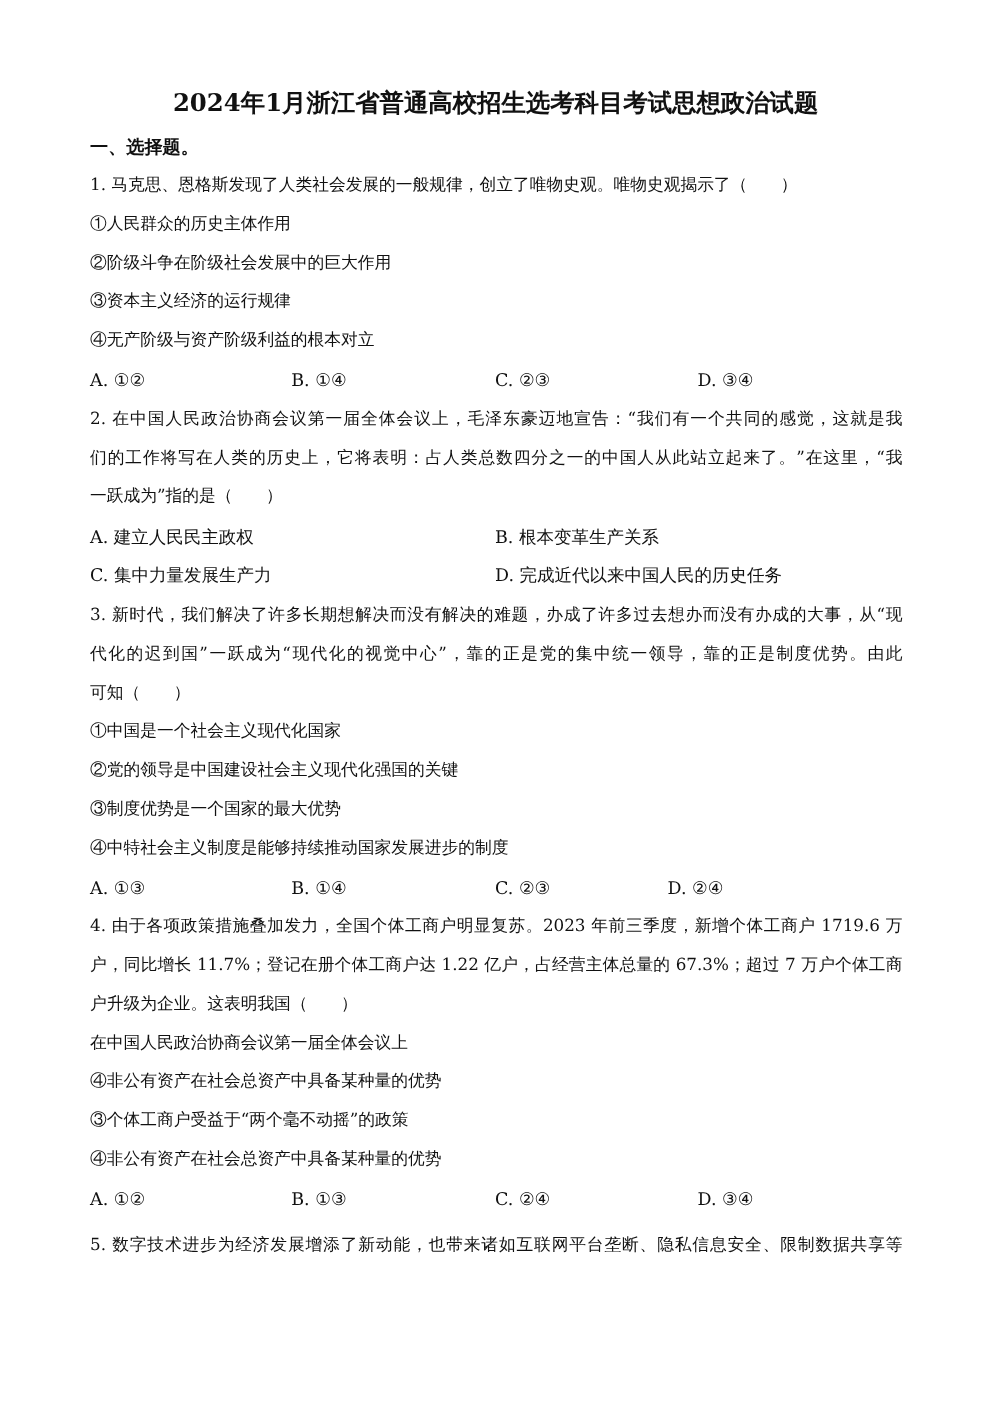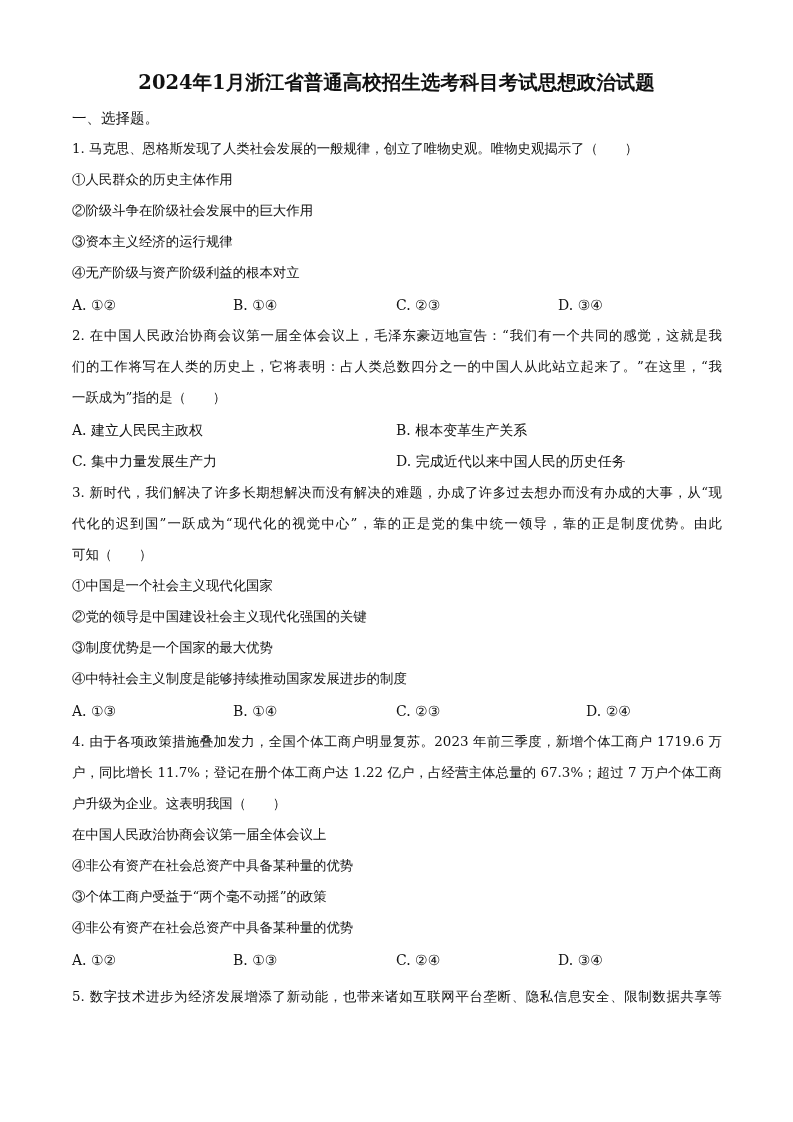--- a/index.html
+++ b/index.html
@@ -31,21 +31,21 @@
       font-weight: bold;
       letter-spacing: 0px;
       line-height: 26px;
       white-space: nowrap;
     }
     .section {
       position: absolute;
       left: 72px;
       top: 107px;
       font-size: 14.5px;
-      font-weight: normal;
+      font-weight: bold;
       line-height: 22px;
       white-space: nowrap;
     }
     .line {
       position: absolute;
       left: 72px;
       font-size: 13.4px;
       line-height: 20px;
       white-space: nowrap;
     }
@@ -95,21 +95,21 @@
     <div class="line full" style="top:483px">3. 新时代，我们解决了许多长期想解决而没有解决的难题，办成了许多过去想办而没有办成的大事，从“现</div>
     <div class="line full" style="top:514px">代化的迟到国”一跃成为“现代化的视觉中心”，靠的正是党的集中统一领导，靠的正是制度优势。由此</div>
     <div class="line" style="top:545px">可知（　　）</div>
     <div class="line" style="top:576px">①中国是一个社会主义现代化国家</div>
     <div class="line" style="top:607px">②党的领导是中国建设社会主义现代化强国的关键</div>
     <div class="line" style="top:638px">③制度优势是一个国家的最大优势</div>
     <div class="line" style="top:669px">④中特社会主义制度是能够持续推动国家发展进步的制度</div>
     <div class="opt" style="left:72px;top:701px">A. ①③</div>
     <div class="opt" style="left:233px;top:701px">B. ①④</div>
     <div class="opt" style="left:396px;top:701px">C. ②③</div>
-    <div class="opt" style="left:586px;top:701px">D. ②④</div>
+    <div class="opt" style="left:534px;top:701px">D. ②④</div>
   </div>
 
   <div>
     <div class="line full" style="top:732px">4. 由于各项政策措施叠加发力，全国个体工商户明显复苏。2023 年前三季度，新增个体工商户 1719.6 万</div>
     <div class="line full" style="top:763px">户，同比增长 11.7%；登记在册个体工商户达 1.22 亿户，占经营主体总量的 67.3%；超过 7 万户个体工商</div>
     <div class="line" style="top:794px">户升级为企业。这表明我国（　　）</div>
     <div class="line" style="top:825px">在中国人民政治协商会议第一届全体会议上</div>
     <div class="line" style="top:856px">④非公有资产在社会总资产中具备某种量的优势</div>
     <div class="line" style="top:887px">③个体工商户受益于“两个毫不动摇”的政策</div>
     <div class="line" style="top:918px">④非公有资产在社会总资产中具备某种量的优势</div>

